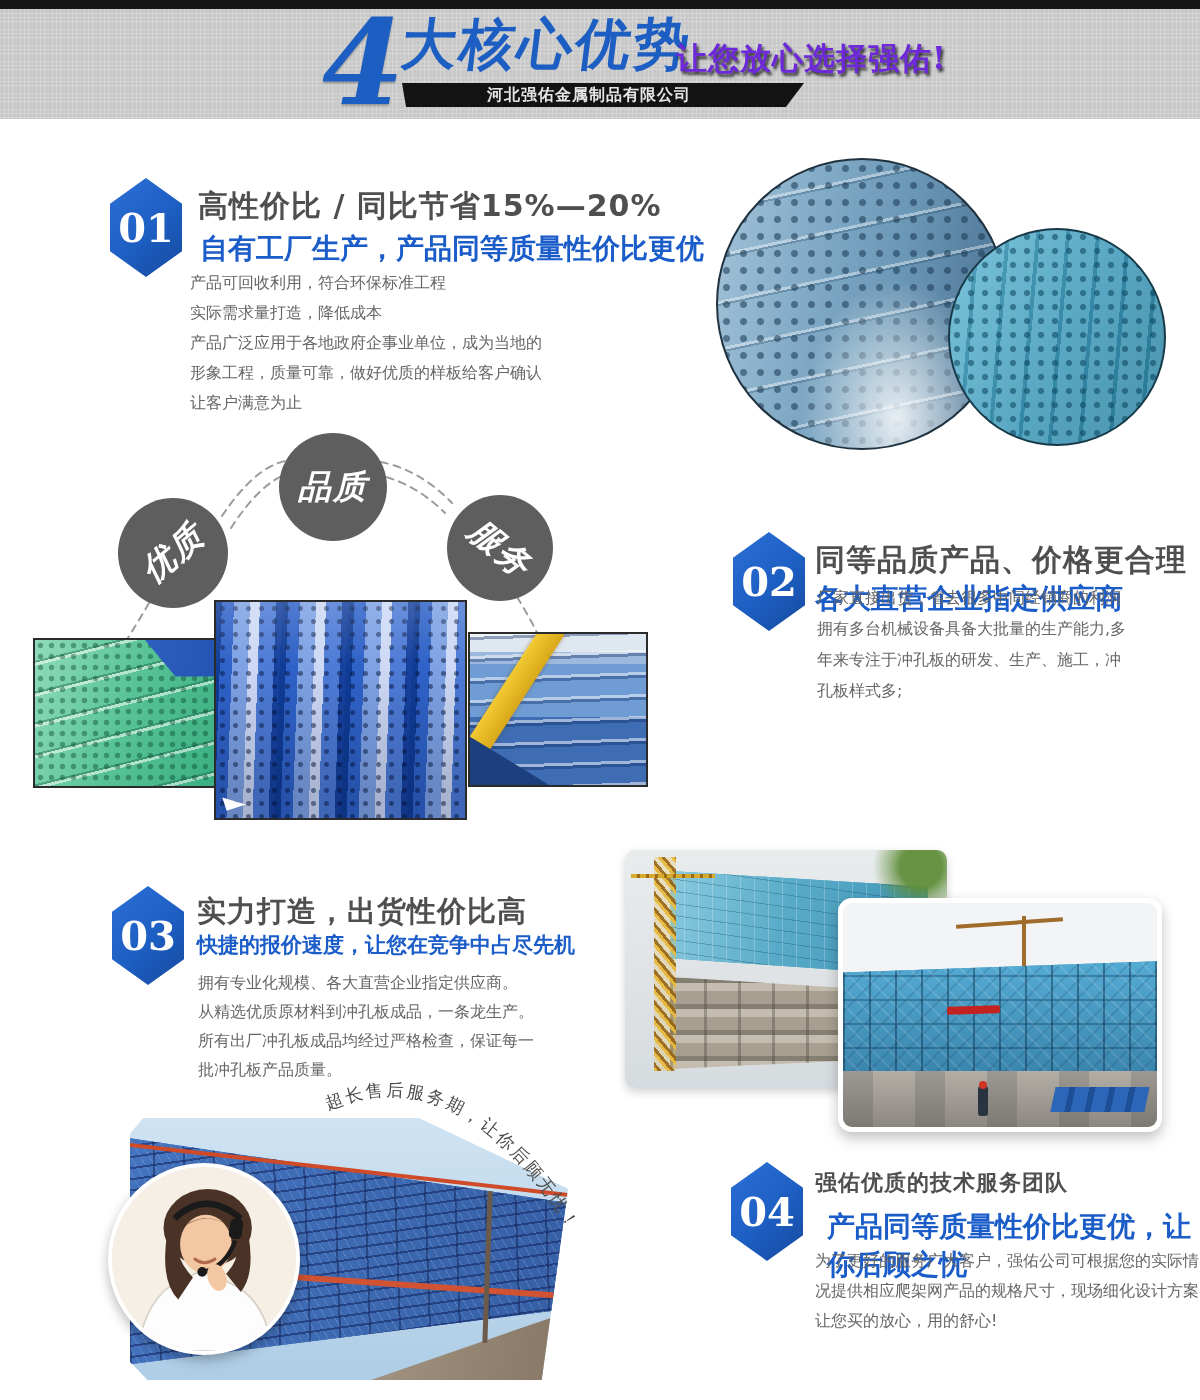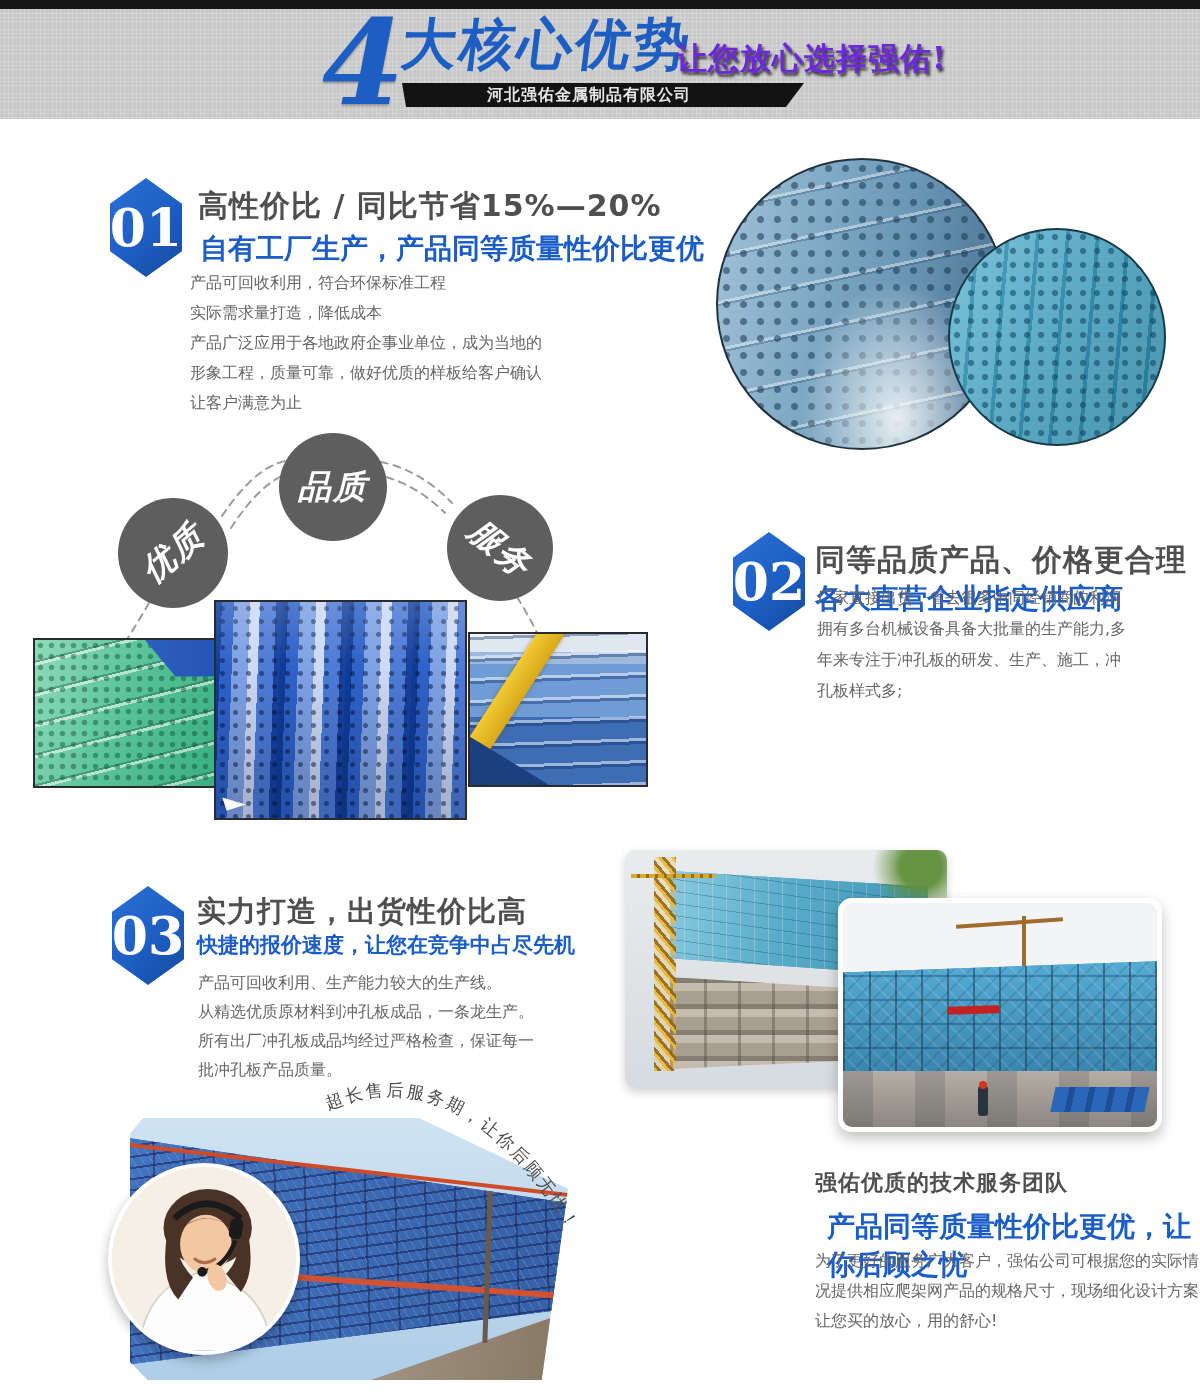--- a/index.html
+++ b/index.html
@@ -35,21 +35,21 @@
   .company-strip{position:absolute;left:402px;top:83px;width:402px;height:24px;background:var(--strip-black);
     clip-path:polygon(0 0,100% 0,95.5% 100%,1% 100%);display:flex;align-items:center;justify-content:center;
     padding-right:28px;z-index:6;}
   .company-strip span{font-size:16px;font-weight:bold;color:#e5e5e5;letter-spacing:1px;}
 
   
   .hex{position:absolute;width:72px;height:99px;
     clip-path:polygon(50% 0,100% 26%,100% 74%,50% 100%,0 74%,0 26%);
     background:linear-gradient(135deg,#2b70d6 0%,var(--accent-blue) 55%,#154a9e 100%);
     display:flex;align-items:center;justify-content:center;z-index:5;}
-  .hex span{font-family:"DejaVu Serif",serif;font-weight:bold;font-size:52px;color:#fff;}
+  .hex span{font-family:"DejaVu Serif",serif;font-weight:bold;font-size:40px;color:#fff;}
 
   .sec-title{position:absolute;font-weight:bold;font-size:30px;color:var(--title-gray);letter-spacing:1px;z-index:5;}
   .sec-sub{position:absolute;font-family:"DejaVu Serif",serif;font-weight:bold;font-size:28px;color:var(--subtitle-blue);z-index:5;}
   .sec-body{position:absolute;font-size:16px;line-height:30px;color:var(--body-gray);white-space:pre;z-index:5;}
 
   
   .circ1{position:absolute;left:716px;top:158px;width:292px;height:292px;border-radius:50%;
     border:2px solid #20323f;z-index:1;
     background-color:#6e9cba;
     background-image:
@@ -246,21 +246,21 @@
   <div class="sec-body" style="left:817px;top:582px;line-height:31px;">厂家直接出货，省去很多中间经销商的利润
 拥有多台机械设备具备大批量的生产能力,多
 年来专注于冲孔板的研发、生产、施工，冲
 孔板样式多;</div>
 
   <div class="hex" style="left:112px;top:886px;">
     <span>03</span>
   </div>
   <div class="sec-title serif" style="left:197px;top:892px;font-size:29px;">实力打造，出货性价比高</div>
   <div class="sec-sub" style="left:197px;top:931px;font-size:21px;">快捷的报价速度，让您在竞争中占尽先机</div>
-  <div class="sec-body" style="left:198px;top:968px;line-height:29px;">产品可回收利用、生产能力较大的生产线。
+  <div class="sec-body" style="left:198px;top:968px;line-height:29px;">拥有专业化规模、各大直营企业指定供应商。
 从精选优质原材料到冲孔板成品，一条龙生产。
 所有出厂冲孔板成品均经过严格检查，保证每一
 批冲孔板产品质量。</div>
 
   <div class="build1">
     <div class="mesh-box"></div>
     <div class="floors"></div>
     <div class="crane-mast"></div>
     <div class="crane-arm"></div>
     <div class="tree"></div>
@@ -304,19 +304,22 @@
       <path d="M 37 34 Q 51 22 67 34 Q 58 27 49 28 Q 42 29 37 34 Z" fill="#4a3226"></path>
       <path d="M 45 50 Q 50 54 56 50" fill="none" stroke="#b06a4a" stroke-width="1.6" stroke-linecap="round"></path>
       <path d="M 34 28 Q 51 12 70 28" fill="none" stroke="#1a1a1a" stroke-width="3.4"></path>
       <rect x="64" y="28" width="7" height="11" rx="2.5" fill="#1a1a1a" transform="rotate(8 67 33)"></rect>
       <path d="M 67 40 Q 62 54 50 57" fill="none" stroke="#1a1a1a" stroke-width="2.4"></path>
       <circle cx="49" cy="57" r="2.6" fill="#1a1a1a"></circle>
       <ellipse cx="57" cy="60" rx="5" ry="7.5" fill="#f3c7a2" transform="rotate(-18 57 60)"></ellipse>
     </svg>
   </div>
 
+  <div class="hex" style="left:731px;top:1162px;">
+    <span>04</span>
+  </div>
   <div class="sec-title" style="left:815px;top:1168px;font-size:22px;">强佑优质的技术服务团队</div>
   <div class="sec-sub" style="left:827px;top:1208px;">产品同等质量性价比更优，让你后顾之忧</div>
   <div class="sec-body" style="left:815px;top:1246px;">为了更好的服务广大客户，强佑公司可根据您的实际情
 况提供相应爬架网产品的规格尺寸，现场细化设计方案
 让您买的放心，用的舒心!</div>
 
 </div>
 
 </body></html>

